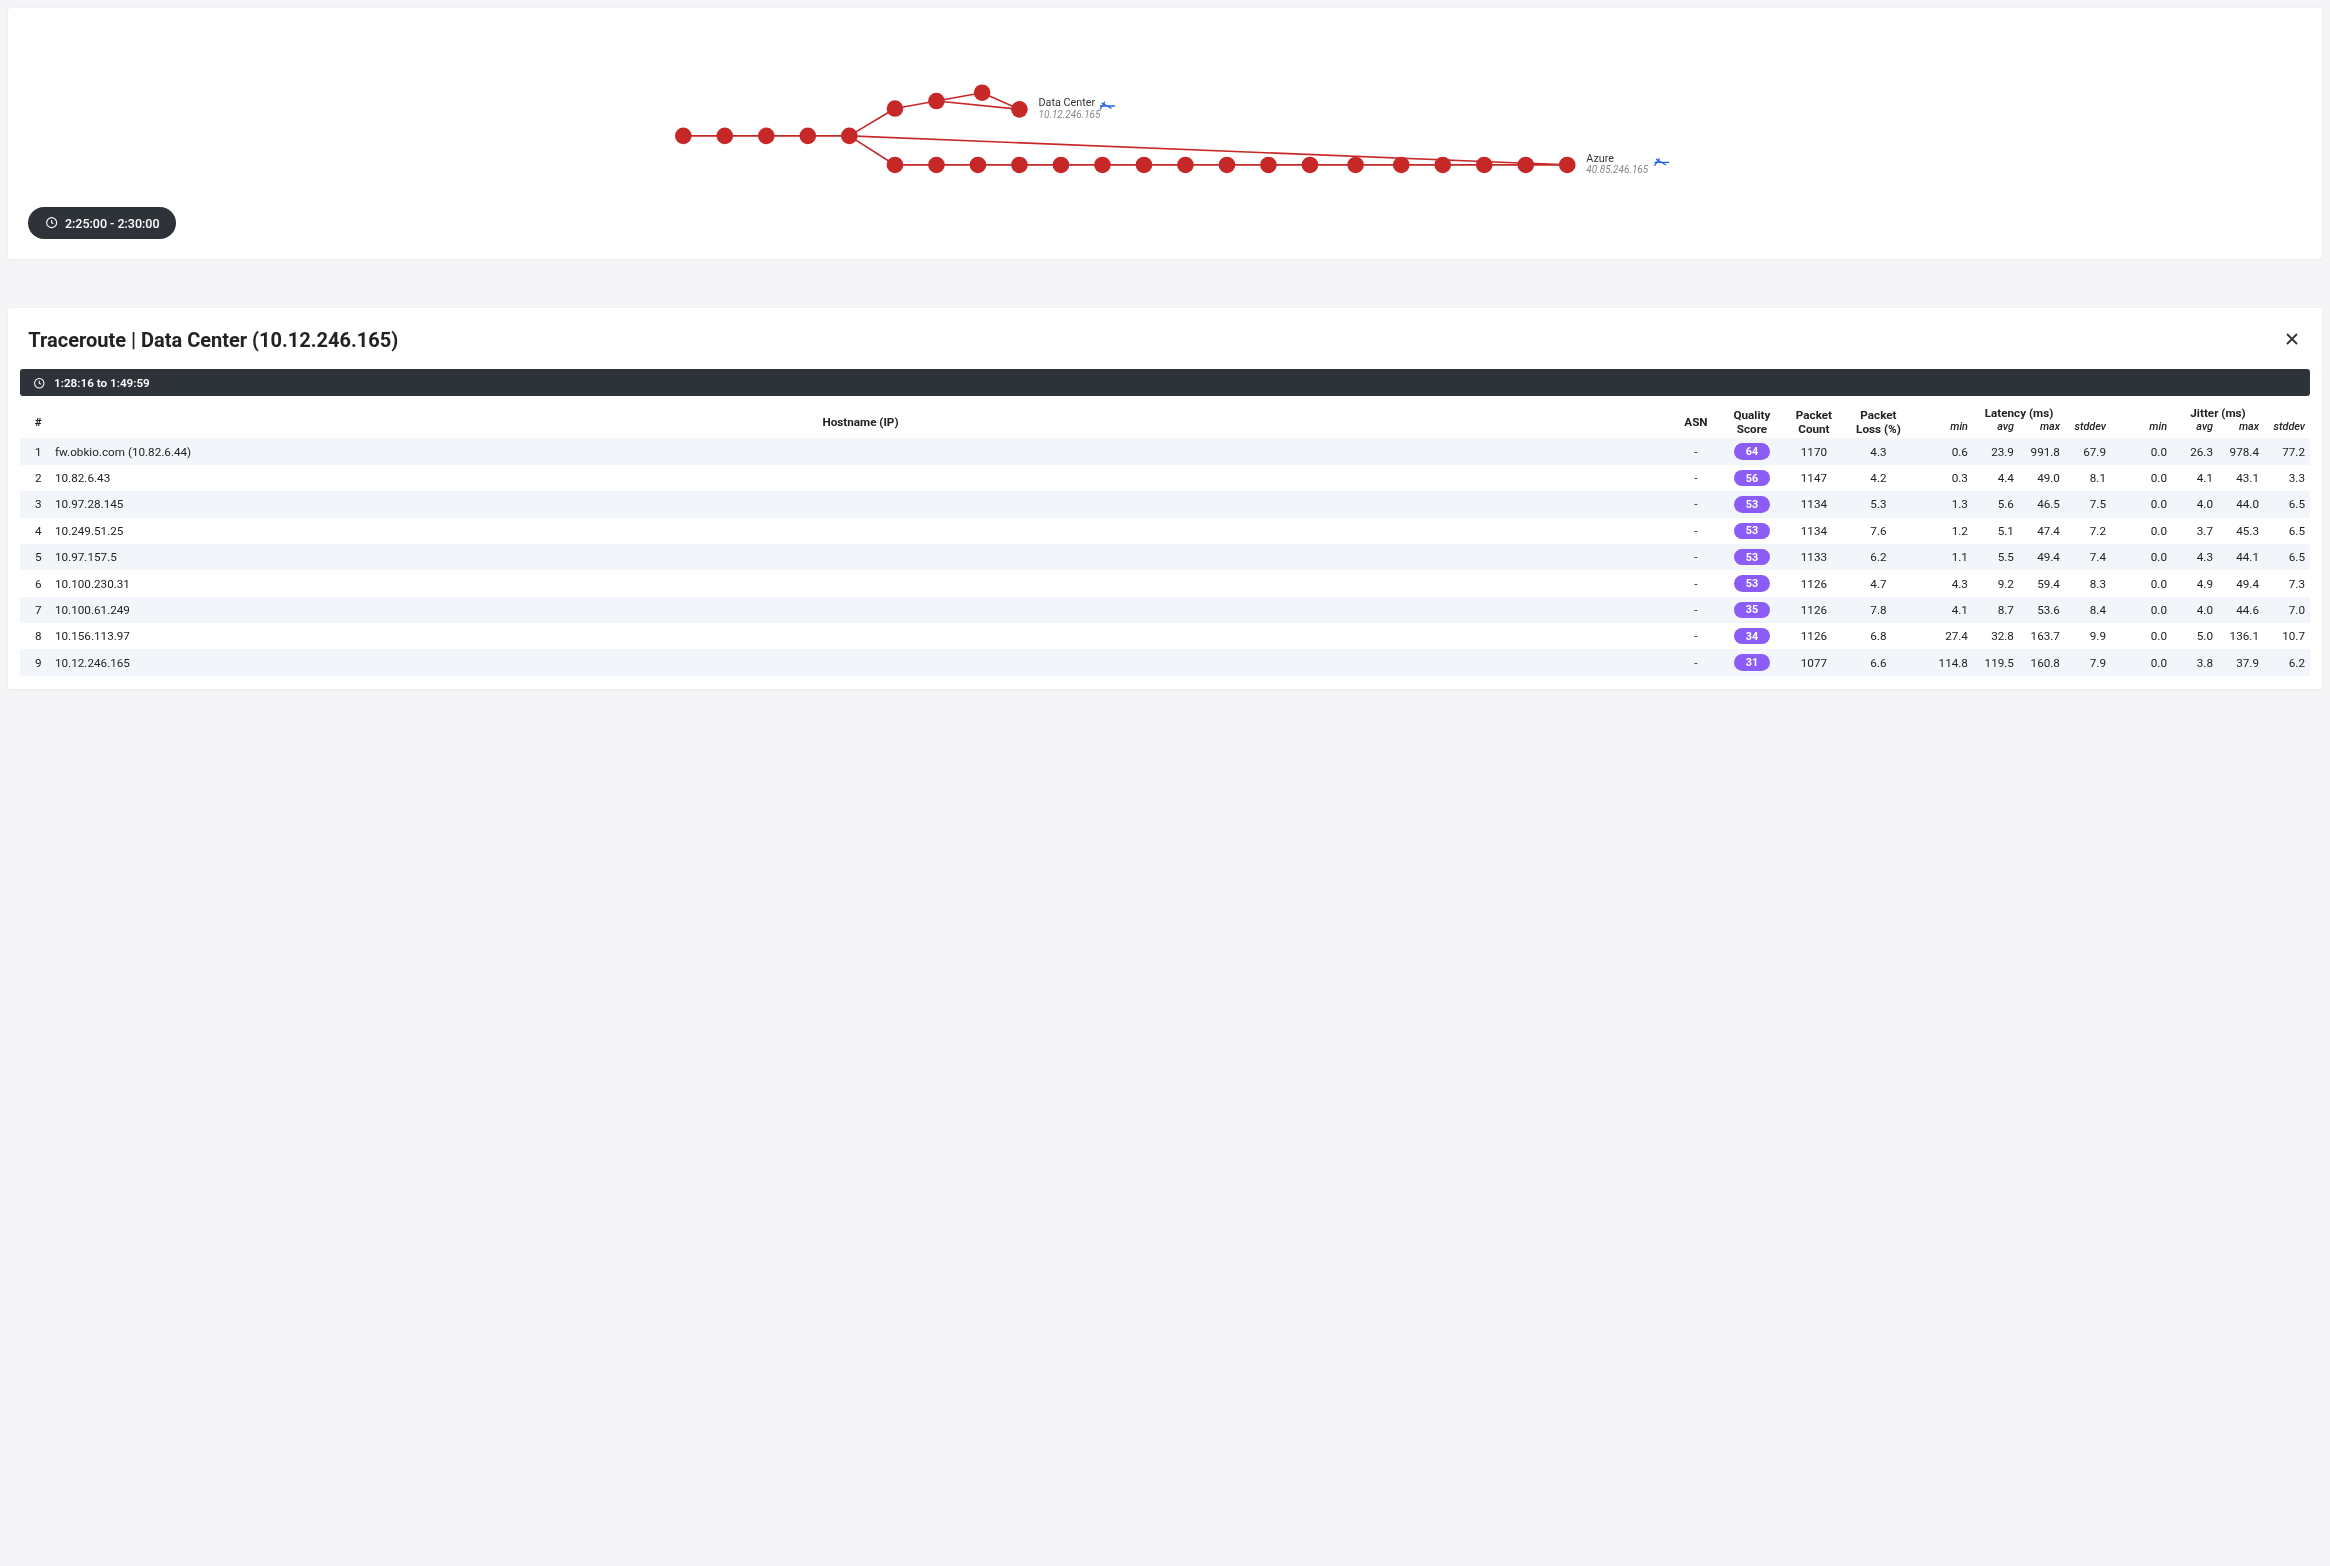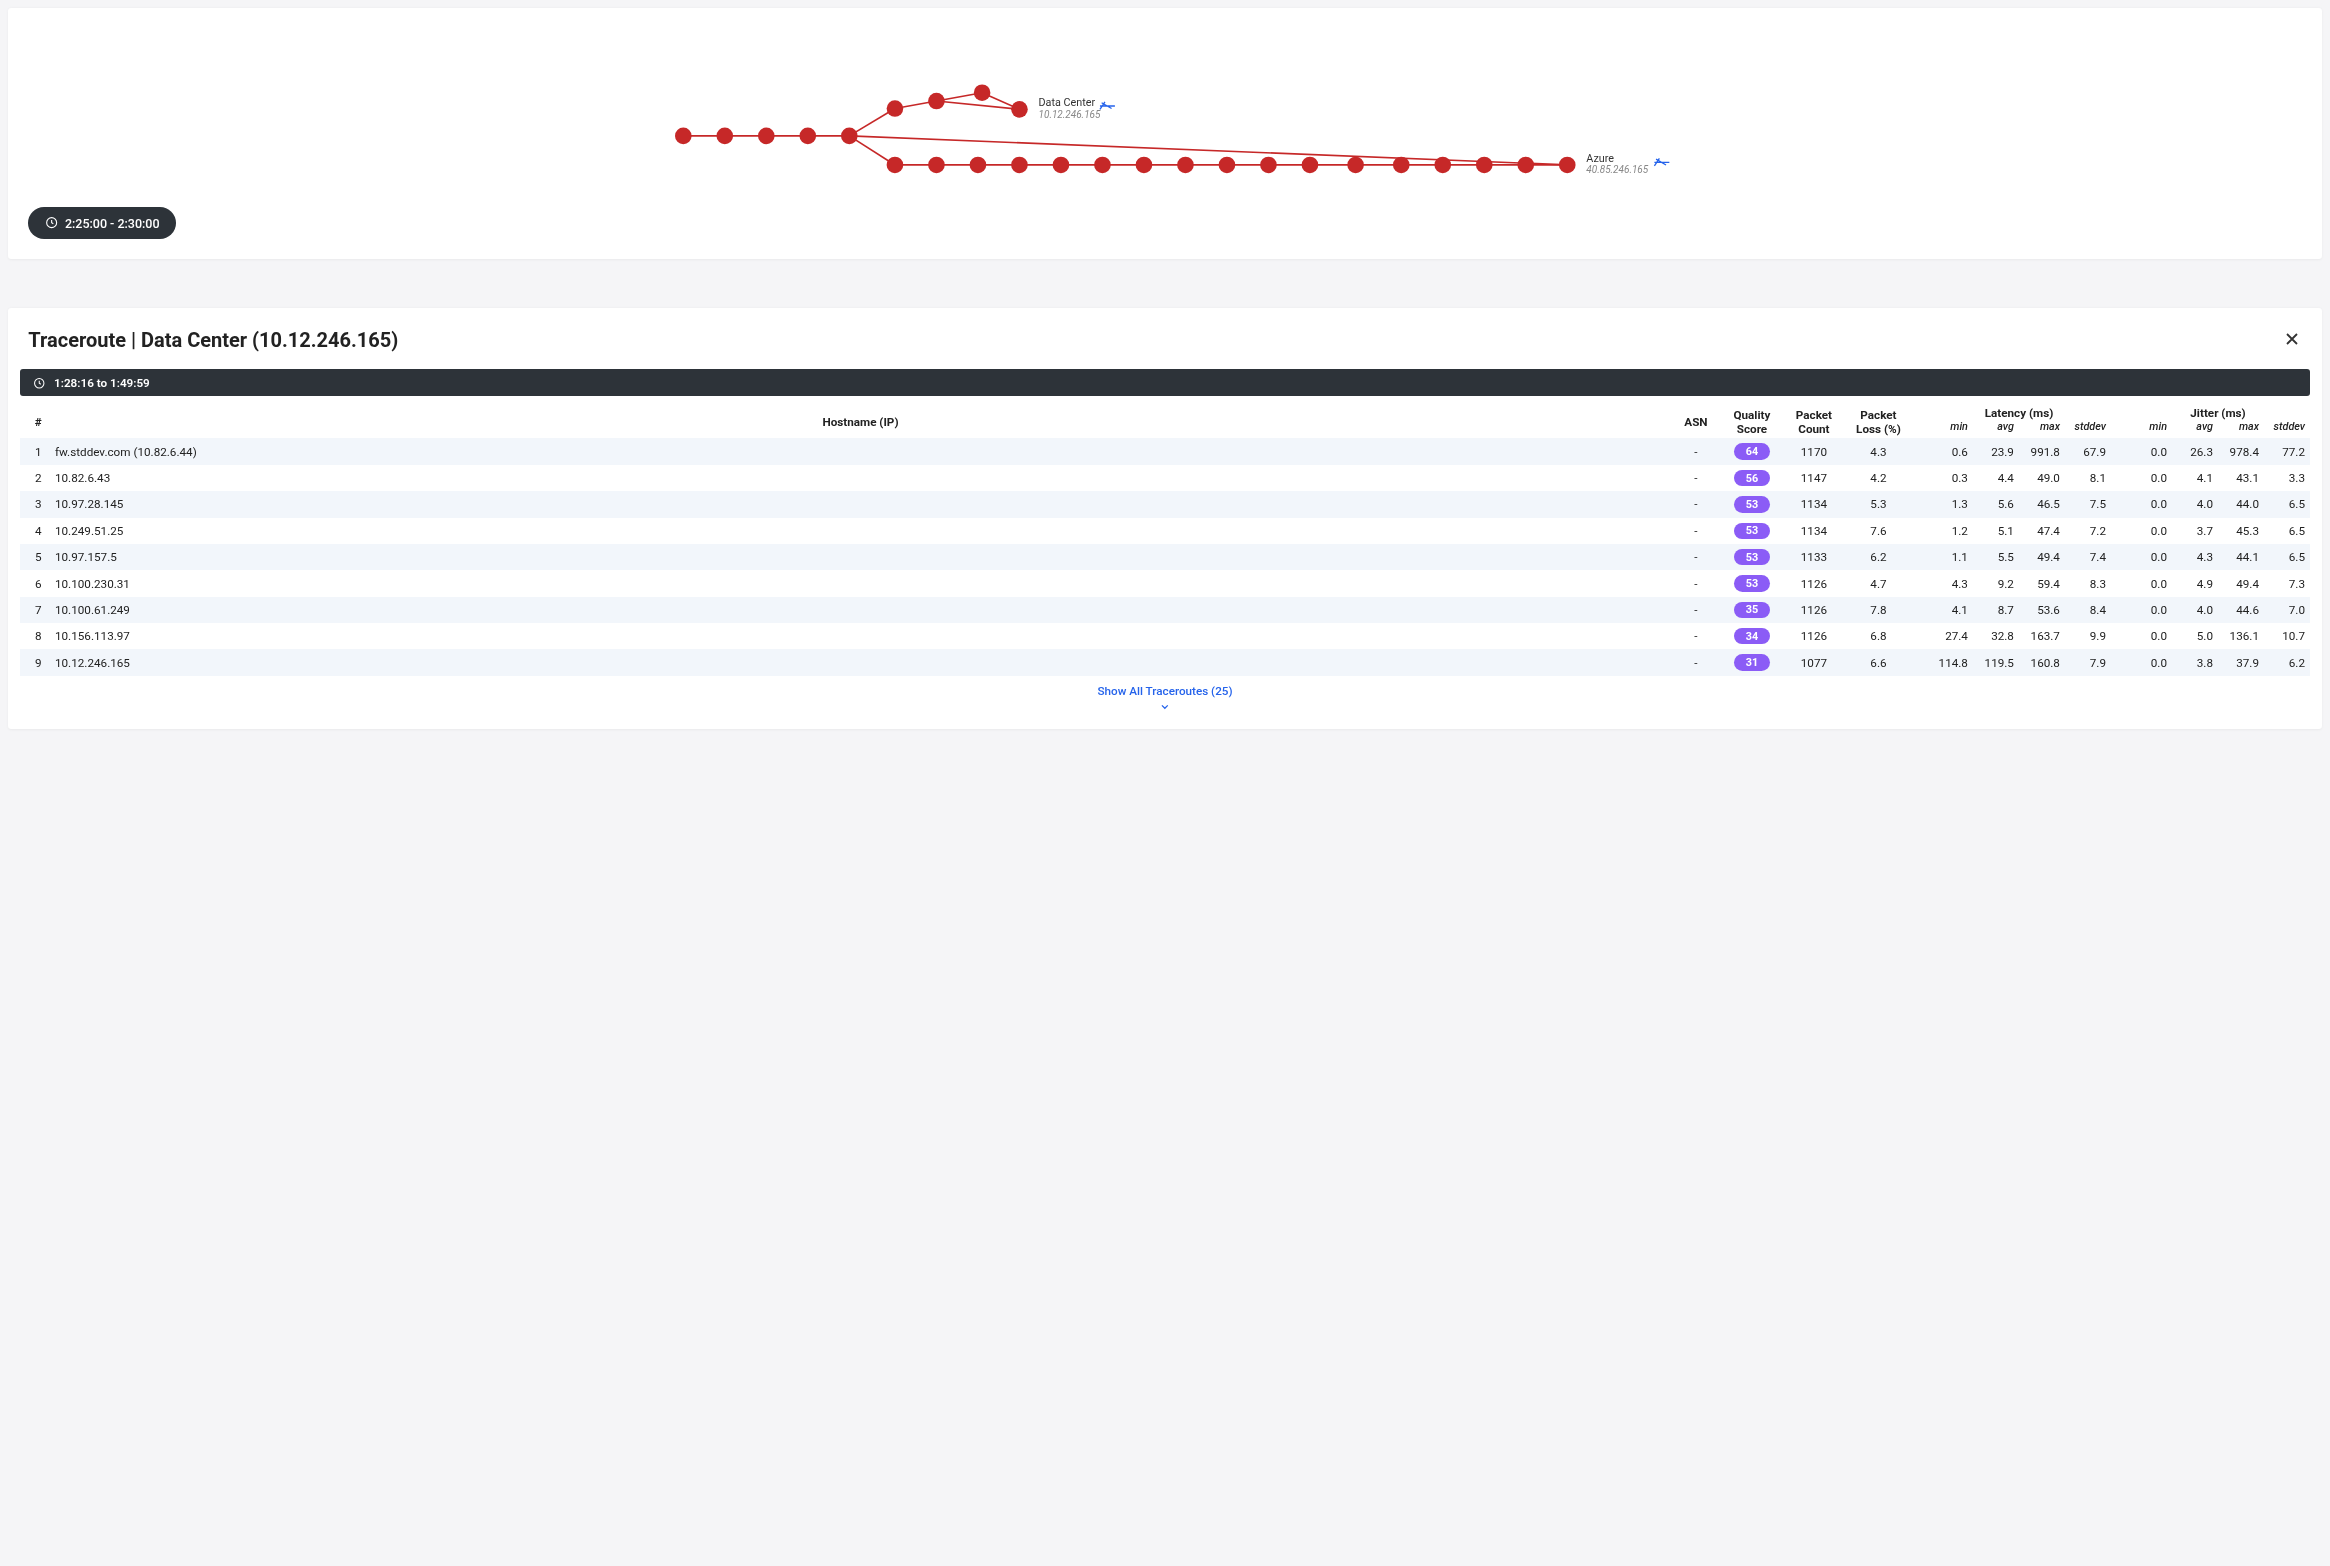--- a/index.html
+++ b/index.html
@@ -174,21 +174,21 @@
           <th>stddev</th>
           <th>min</th>
           <th>avg</th>
           <th>max</th>
           <th>stddev</th>
         </tr>
       </thead>
       <tbody id="trace-body">
           <tr class="alt">
             <td class="col-idx" style="text-align:right;padding-right:8.3px">1</td>
-            <td>fw.stddev.com (10.82.6.44)</td>
+            <td>fw.obkio.com (10.82.6.44)</td>
             <td class="ctr">-</td>
             <td class="ctr"><span class="qual-pill">64</span></td>
             <td class="ctr">1170</td>
             <td class="ctr">4.3</td>
             <td></td>
             <td class="num">0.6</td>
             <td class="num">23.9</td>
             <td class="num">991.8</td>
             <td class="num">67.9</td>
             <td></td>
@@ -337,23 +337,15 @@
             <td class="num">7.9</td>
             <td></td>
             <td class="num">0.0</td>
             <td class="num">3.8</td>
             <td class="num">37.9</td>
             <td class="num">6.2</td>
           </tr>
         </tbody>
     </table>
 
-    <div class="show-all">
-      <span>Show All Traceroutes (25)</span>
-      <div class="chev">
-        <svg width="11.7" height="11.7" viewBox="0 0 24 24" fill="none" stroke="#2563eb" stroke-width="2.5">
-            <path d="M6 9l6 6 6-6"></path>
-          </svg>
-      </div>
-    </div>
   </div>
 </div>
 
 
 </body></html>

